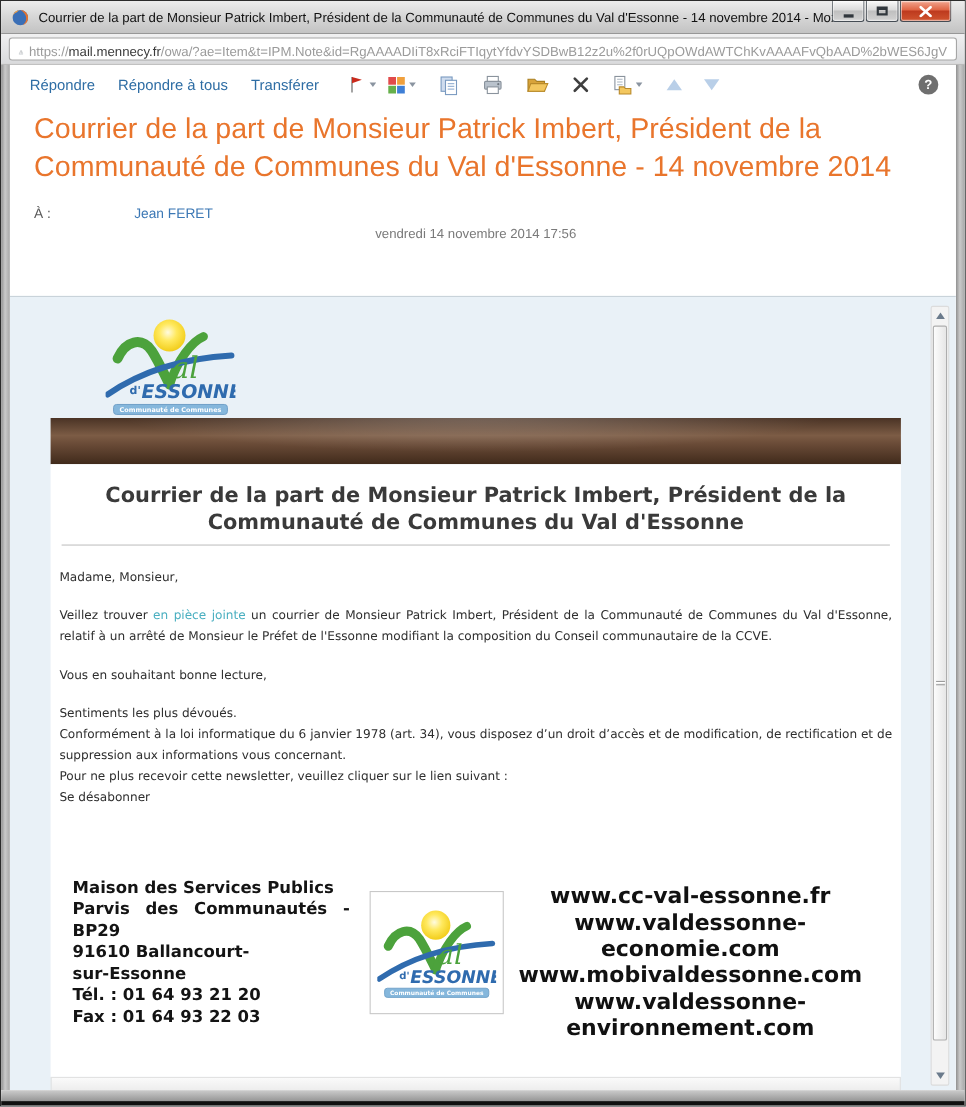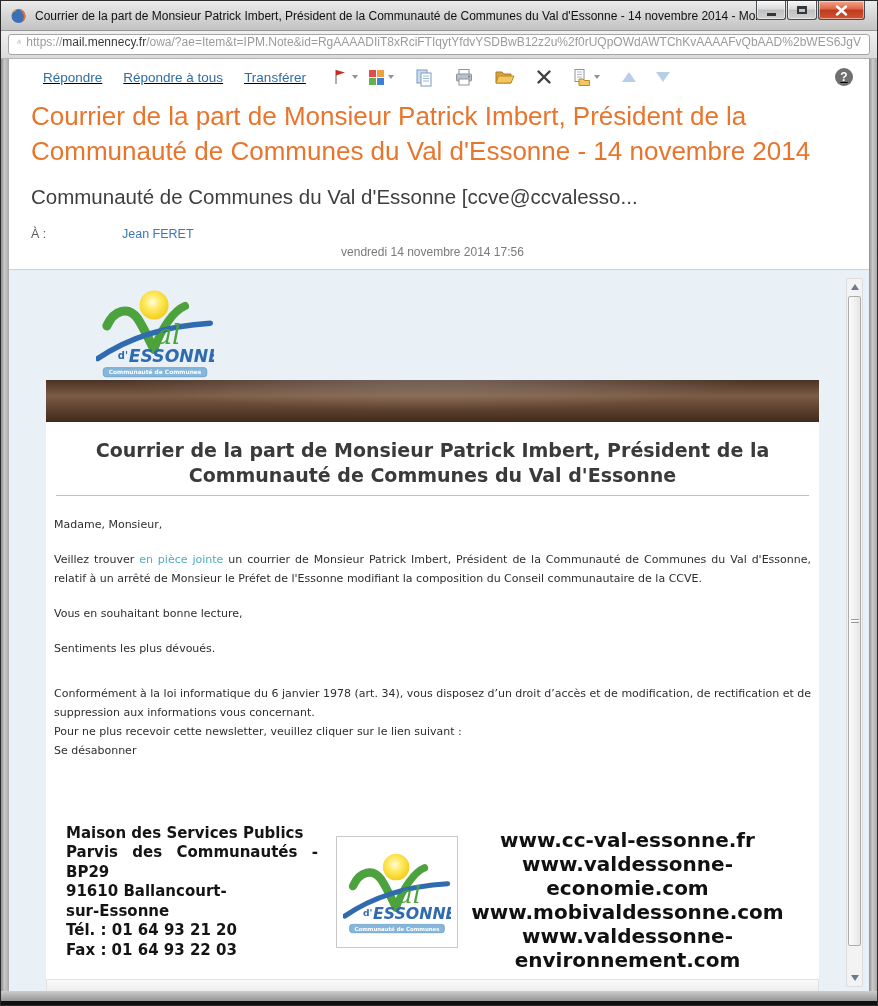--- a/index.html
+++ b/index.html
@@ -20,34 +20,34 @@
   .wbtn.min, .wbtn.max { width:30px; background:linear-gradient(#f8f8f8,#dadada 45%,#bfbfbf 50%,#d2d2d2); }
   .wbtn.close { width:47px; background:linear-gradient(#f2a68f,#e06444 45%,#bd3a1e 50%,#d0542f); margin-left:1px; }
   .wbtn.max { margin-left:1px; }
   .glyph-min { width:9px; height:3px; background:#31373d; margin-top:8px; }
   .glyph-max { width:10px; height:8px; border:2px solid #31373d; border-top-width:3px; background:transparent; }
 
   .urlrow { position:absolute; top:30px; left:0; right:0; height:28px;
     background:linear-gradient(#f0f0f1,#d9dadc); border-bottom:1px solid #b3b3b3;
     display:flex; align-items:center; padding:0 7px; }
   .url-input { flex:1; height:21px; background:#fff; border:1px solid #a6a6a6; border-radius:3px;
-    display:flex; align-items:flex-start; gap:5px; padding:0 8px; font-size:12px; color:#9b9b9b;
+    display:flex; align-items:flex-end; gap:5px; padding:0 8px; font-size:12px; color:#9b9b9b;
     white-space:nowrap; overflow:hidden; }
   .url-domain { color:#3a3a3a; }
 
   .border-left, .border-right { position:absolute; top:58px; bottom:14px; width:8px;
     background:linear-gradient(90deg,#8f8f8f,#cacaca 45%,#a8a8a8); }
   .border-left { left:0; } .border-right { right:0; }
   .border-bottom { position:absolute; left:0; right:0; bottom:4px; height:10px;
     background:linear-gradient(#cccccc,#969696); }
   .border-black { position:absolute; left:0; right:0; bottom:0; height:4px; background:#101010; }
 
   
   .content { position:absolute; top:58px; left:8px; right:8px; bottom:14px; background:#fff; overflow:hidden; }
-  .toolbar { height:36px; display:flex; align-items:center; padding-left:34px;text-decoration:underline; }
+  .toolbar { height:36px; display:flex; align-items:center; padding-left:18px; }
   .tb-link { color:#2e6da4; font-size:13.5px; margin-right:21px; cursor:pointer; }
   .tb-icon { height:24px; display:flex; align-items:center; justify-content:center;
     padding:0 5px; cursor:pointer; }
   .caret { width:0; height:0; border-left:3.5px solid transparent; border-right:3.5px solid transparent;
     border-top:4px solid #8a94a0; margin-left:3px; }
   .tb-help { margin-left:auto; margin-right:16px; width:18px; height:18px; border-radius:50%;
     background:#6f6f6f; color:#fff; font-size:12px; font-weight:bold; display:flex;
     align-items:center; justify-content:center; cursor:pointer; }
   .nav-up { width:0; height:0; border-left:7px solid transparent; border-right:7px solid transparent;
     border-bottom:10px solid #b9cfe8; }
@@ -72,21 +72,21 @@
     background:#fff; padding:6px 8px; font-family:"DejaVu Sans",sans-serif; }
   .bottom-strip { position:absolute; left:37px; top:709px; width:773px; height:14px;
     background:linear-gradient(#fafafa,#ececec); border:1px solid #e2e2e2; }
 
   .mail-title { margin-top:10px; font-size:19px; line-height:25px; text-align:center;
     color:#3a3a3a; font-weight:bold; }
   .rule { margin:7px 2px 0; border:none; border-top:1px solid #c2c2c2; }
   .white-box p { font-size:11px; line-height:19px; color:#2e2e2e; text-align:justify; }
   .p-salut { margin-top:19px; }
   .p-body  { margin-top:16px; }
-  .p-legal { margin-top:26px; }
+  .p-legal { }
   .body-link { color:#4aafc0; cursor:pointer; }
 
   .mail-footer { margin-top:52px; display:flex; align-items:center; padding:0 14px 0 12px; }
   .addr { width:252px; font-weight:bold; font-size:15px; line-height:19.5px; color:#141414; }
   .addr div:nth-child(2) { text-align:justify; text-align-last:justify; }
   .logo-box { width:122px; height:112px; border:1px solid #c8c8c8; background:#fff; margin-left:18px;
     display:flex; align-items:center; justify-content:center; }
   .sites { flex:1; text-align:center; font-weight:bold; font-size:20px; line-height:24px;
     padding-top:16px; color:#111; }
   .sites div { cursor:pointer; }
@@ -220,21 +220,20 @@
       <span class="tb-icon" style="margin-left:10px">
         <span class="nav-down"></span>
       </span>
 
       <span class="tb-help">
           <span>?</span>
         </span>
     </div>
 
     <div class="subject">Courrier de la part de Monsieur Patrick Imbert, Président de la Communauté de Communes du Val d'Essonne - 14 novembre 2014</div>
-    <div class="sender">Communauté de Communes du Val d'Essonne [ccve@ccvalesso...</div>
     <div class="to-row">
       <span class="to-label">À :</span>
       <span class="to-link">Jean FERET</span>
     </div>
     <div class="date-row">vendredi 14 novembre 2014 17:56</div>
 
     <div class="viewport">
 
       <svg class="logo-top" viewBox="0 0 130 102">
         <defs>

